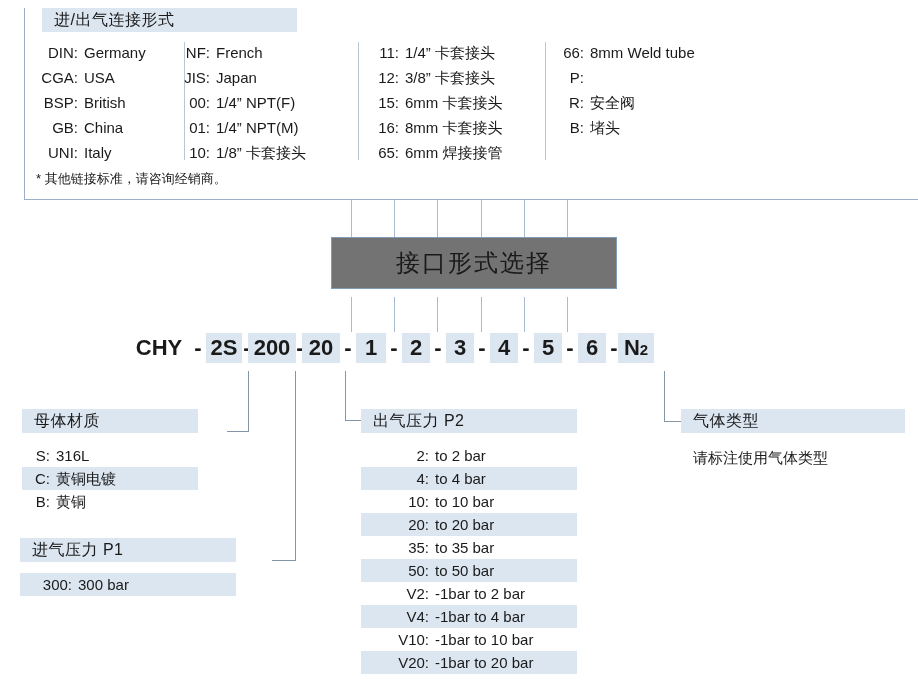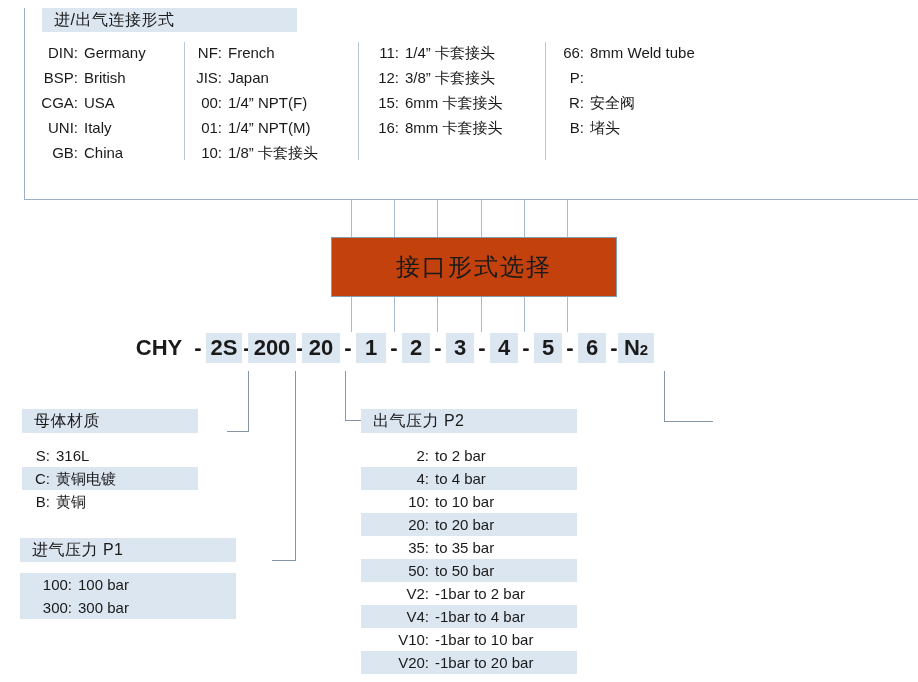--- a/index.html
+++ b/index.html
@@ -63,23 +63,23 @@
   }
   #tp-note {
     left: 36px; top: 170px;
     font-size: 13px;
     color: #1a1a1a;
   }
 
   
   #iface-box {
     left: 331px; top: 237px;
-    width: 286px; height: 60px;
+    width: 286px; height: 52px;
     border: 1px solid #7f9db9;
-    background: #c2410c;
+    background: #737373;
     display: flex; align-items: center; justify-content: center;
     font-size: 24px;
     letter-spacing: 2px;
   }
   .tick {
     position: absolute;
     width: 1px;
     background: #a8bbd0;
   }
 
@@ -126,38 +126,38 @@
   <div class="vdiv" style="left:184px"></div>
   <div class="vdiv" style="left:358px"></div>
   <div class="vdiv" style="left:545px"></div>
 
   <div class="tp-col" style="left:36px;width:140px">
     <div class="row">
       <span class="k" style="width:48px">DIN:</span>
       <span class="v">Germany</span>
     </div>
     <div class="row">
+      <span class="k" style="width:48px">CGA:</span>
+      <span class="v">USA</span>
+    </div>
+    <div class="row">
       <span class="k" style="width:48px">BSP:</span>
       <span class="v">British</span>
     </div>
     <div class="row">
-      <span class="k" style="width:48px">CGA:</span>
-      <span class="v">USA</span>
+      <span class="k" style="width:48px">GB:</span>
+      <span class="v">China</span>
     </div>
     <div class="row">
       <span class="k" style="width:48px">UNI:</span>
       <span class="v">Italy</span>
     </div>
-    <div class="row">
-      <span class="k" style="width:48px">GB:</span>
-      <span class="v">China</span>
-    </div>
-  </div>
-
-  <div class="tp-col" style="left:196px;width:160px">
+  </div>
+
+  <div class="tp-col" style="left:184px;width:160px">
     <div class="row">
       <span class="k" style="width:32px">NF:</span>
       <span class="v">French</span>
     </div>
     <div class="row">
       <span class="k" style="width:32px">JIS:</span>
       <span class="v">Japan</span>
     </div>
     <div class="row">
       <span class="k" style="width:32px">00:</span>
@@ -183,40 +183,45 @@
       <span class="v">3/8” 卡套接头</span>
     </div>
     <div class="row">
       <span class="k" style="width:30px">15:</span>
       <span class="v">6mm 卡套接头</span>
     </div>
     <div class="row">
       <span class="k" style="width:30px">16:</span>
       <span class="v">8mm 卡套接头</span>
     </div>
+    <div class="row">
+      <span class="k" style="width:30px">65:</span>
+      <span class="v">6mm 焊接接管</span>
+    </div>
   </div>
 
   <div class="tp-col" style="left:560px;width:200px">
     <div class="row">
       <span class="k" style="width:30px">66:</span>
       <span class="v">8mm Weld tube</span>
     </div>
     <div class="row">
       <span class="k" style="width:30px">P:</span>
     </div>
     <div class="row">
       <span class="k" style="width:30px">R:</span>
       <span class="v">安全阀</span>
     </div>
     <div class="row">
       <span class="k" style="width:30px">B:</span>
       <span class="v">堵头</span>
     </div>
   </div>
 
+  <div id="tp-note" class="abs">* 其他链接标准，请咨询经销商。</div>
 
   <div class="tick" style="left:351px;top:200px;height:37px"></div>
   <div class="tick" style="left:394px;top:200px;height:37px"></div>
   <div class="tick" style="left:437px;top:200px;height:37px"></div>
   <div class="tick" style="left:481px;top:200px;height:37px"></div>
   <div class="tick" style="left:524px;top:200px;height:37px"></div>
   <div class="tick" style="left:567px;top:200px;height:37px"></div>
 
   <div id="iface-box" class="abs">
     <span>接口形式选择</span>
@@ -288,24 +293,20 @@
         <span class="k" style="width:34px">B:</span>
         <span class="v">黄铜</span>
       </div>
     </div>
   </div>
 
   <div class="blk" style="left:20px;top:538px;width:216px">
     <div class="hdr">进气压力 P1</div>
     <div class="list">
       <div class="row hl">
-        <span class="k" style="width:58px">100:</span>
-        <span class="v">100 bar</span>
-      </div>
-      <div class="row hl">
         <span class="k" style="width:58px">300:</span>
         <span class="v">300 bar</span>
       </div>
     </div>
   </div>
 
   <div class="blk" style="left:361px;top:409px;width:216px">
     <div class="hdr">出气压力 P2</div>
     <div class="list">
       <div class="row">
@@ -344,14 +345,22 @@
         <span class="k" style="width:74px">V10:</span>
         <span class="v">-1bar to 10 bar</span>
       </div>
       <div class="row hl">
         <span class="k" style="width:74px">V20:</span>
         <span class="v">-1bar to 20 bar</span>
       </div>
     </div>
   </div>
 
+  <div class="blk" style="left:681px;top:409px;width:224px">
+    <div class="hdr">气体类型</div>
+    <div class="list" style="margin-top:13px">
+      <div class="row" style="padding-left:12px">
+        <span class="v">请标注使用气体类型</span>
+      </div>
+    </div>
+  </div>
 
 </div>
 
 </body></html>

